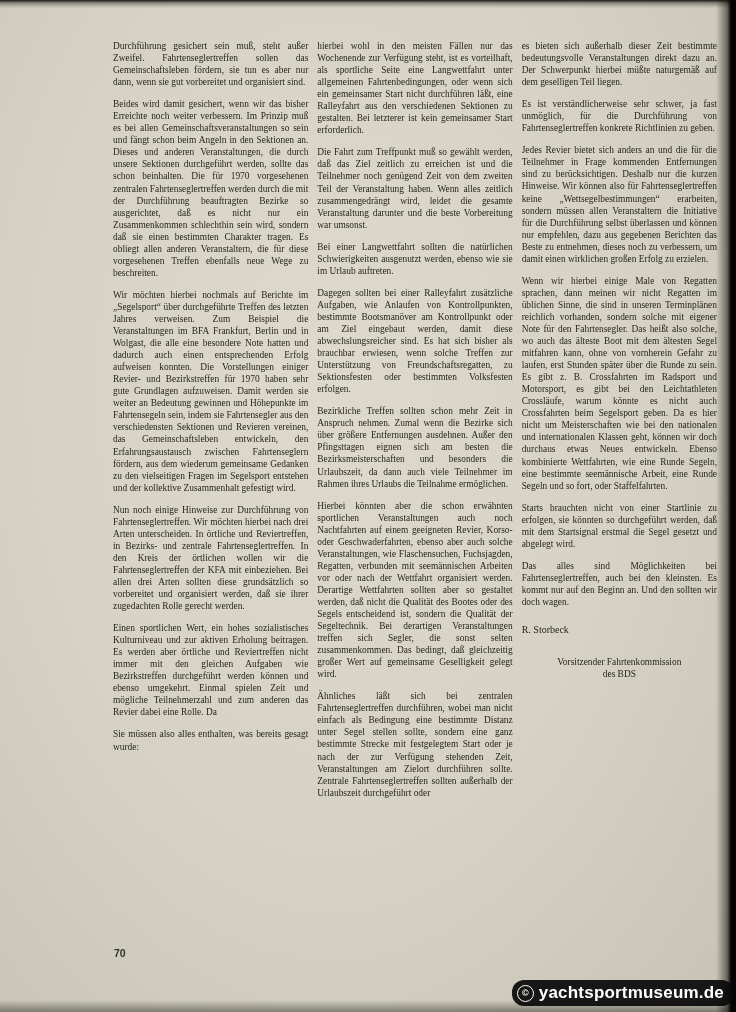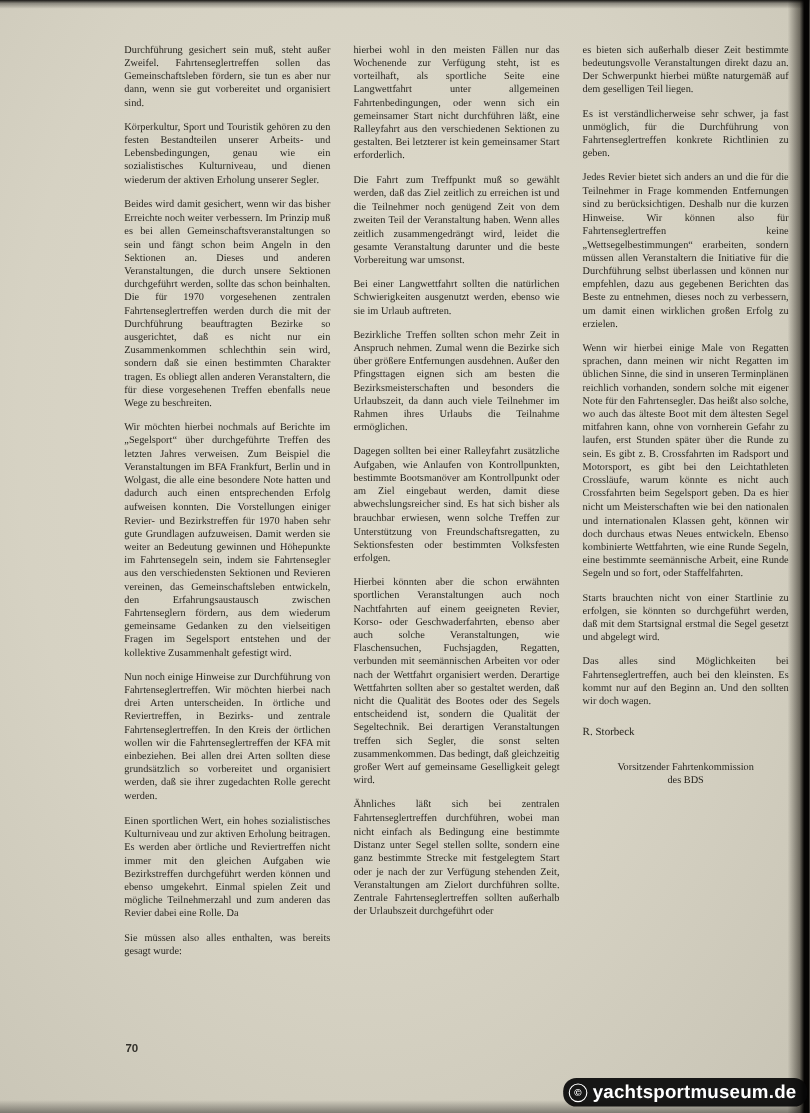--- a/index.html
+++ b/index.html
@@ -27,21 +27,21 @@
     position:absolute;left:0;right:0;top:0;height:8px;pointer-events:none;z-index:6;
     background:linear-gradient(to bottom, rgba(5,4,3,.9) 0px, rgba(5,4,3,.35) 3px, rgba(5,4,3,0) 8px);
   }
   .edge-bottom{
     position:absolute;left:0;right:0;bottom:0;height:12px;pointer-events:none;z-index:6;
     background:linear-gradient(to top, rgba(5,4,3,.4) 0px, rgba(5,4,3,0) 12px);
   }
   
   .page-content{
     position:absolute;left:113px;top:40px;width:604px;z-index:3;
-    display:flex;gap:21px;
+    display:flex;gap:9px;
     color:#27251f;
   }
   .col{flex:1 1 0;min-width:0;}
   .col p{
     margin:0 0 10px 0;
     font-size:9.4px;line-height:12.05px;
     text-align:justify;
     hyphens:auto;
   }
   .signature{margin-top:16px;}
@@ -71,34 +71,33 @@
 </style>
 </head>
 <body>
 
 <div class="scan">
 
   <div class="page-content">
 
     <div class="col">
       <p>Durchführung gesichert sein muß, steht außer Zweifel. Fahrtenseglertreffen sollen das Gemeinschaftsleben fördern, sie tun es aber nur dann, wenn sie gut vorbereitet und organisiert sind.</p>
-      <p>Körperkultur, Sport und Touristik gehören zu den festen Bestandteilen unserer Arbeits- und Lebensbedingungen, genau wie ein sozialistisches Kulturniveau, und dienen wiederum der aktiven Erholung unserer Segler.</p>
       <p>Beides wird damit gesichert, wenn wir das bisher Erreichte noch weiter verbessern. Im Prinzip muß es bei allen Gemeinschaftsveranstaltungen so sein und fängt schon beim Angeln in den Sektionen an. Dieses und anderen Veranstaltungen, die durch unsere Sektionen durchgeführt werden, sollte das schon beinhalten. Die für 1970 vorgesehenen zentralen Fahrtenseglertreffen werden durch die mit der Durchführung beauftragten Bezirke so ausgerichtet, daß es nicht nur ein Zusammenkommen schlechthin sein wird, sondern daß sie einen bestimmten Charakter tragen. Es obliegt allen anderen Veranstaltern, die für diese vorgesehenen Treffen ebenfalls neue Wege zu beschreiten.</p>
       <p>Wir möchten hierbei nochmals auf Berichte im „Segelsport“ über durchgeführte Treffen des letzten Jahres verweisen. Zum Beispiel die Veranstaltungen im BFA Frankfurt, Berlin und in Wolgast, die alle eine besondere Note hatten und dadurch auch einen entsprechenden Erfolg aufweisen konnten. Die Vorstellungen einiger Revier- und Bezirkstreffen für 1970 haben sehr gute Grundlagen aufzuweisen. Damit werden sie weiter an Bedeutung gewinnen und Höhepunkte im Fahrtensegeln sein, indem sie Fahrtensegler aus den verschiedensten Sektionen und Revieren vereinen, das Gemeinschaftsleben entwickeln, den Erfahrungsaustausch zwischen Fahrtenseglern fördern, aus dem wiederum gemeinsame Gedanken zu den vielseitigen Fragen im Segelsport entstehen und der kollektive Zusammenhalt gefestigt wird.</p>
       <p>Nun noch einige Hinweise zur Durchführung von Fahrtenseglertreffen. Wir möchten hierbei nach drei Arten unterscheiden. In örtliche und Reviertreffen, in Bezirks- und zentrale Fahrtenseglertreffen. In den Kreis der örtlichen wollen wir die Fahrtenseglertreffen der KFA mit einbeziehen. Bei allen drei Arten sollten diese grundsätzlich so vorbereitet und organisiert werden, daß sie ihrer zugedachten Rolle gerecht werden.</p>
       <p>Einen sportlichen Wert, ein hohes sozialistisches Kulturniveau und zur aktiven Erholung beitragen. Es werden aber örtliche und Reviertreffen nicht immer mit den gleichen Aufgaben wie Bezirkstreffen durchgeführt werden können und ebenso umgekehrt. Einmal spielen Zeit und mögliche Teilnehmerzahl und zum anderen das Revier dabei eine Rolle. Da</p>
       <p>Sie müssen also alles enthalten, was bereits gesagt wurde:</p>
     </div>
 
     <div class="col">
       <p>hierbei wohl in den meisten Fällen nur das Wochenende zur Verfügung steht, ist es vorteilhaft, als sportliche Seite eine Langwettfahrt unter allgemeinen Fahrtenbedingungen, oder wenn sich ein gemeinsamer Start nicht durchführen läßt, eine Ralleyfahrt aus den verschiedenen Sektionen zu gestalten. Bei letzterer ist kein gemeinsamer Start erforderlich.</p>
       <p>Die Fahrt zum Treffpunkt muß so gewählt werden, daß das Ziel zeitlich zu erreichen ist und die Teilnehmer noch genügend Zeit von dem zweiten Teil der Veranstaltung haben. Wenn alles zeitlich zusammengedrängt wird, leidet die gesamte Veranstaltung darunter und die beste Vorbereitung war umsonst.</p>
       <p>Bei einer Langwettfahrt sollten die natürlichen Schwierigkeiten ausgenutzt werden, ebenso wie sie im Urlaub auftreten.</p>
+      <p>Dagegen sollten bei einer Ralleyfahrt zusätzliche Aufgaben, wie Anlaufen von Kontrollpunkten, bestimmte Bootsmanöver am Kontrollpunkt oder am Ziel eingebaut werden, damit diese abwechslungsreicher sind. Es hat sich bisher als brauchbar erwiesen, wenn solche Treffen zur Unterstützung von Freundschaftsregatten, zu Sektionsfesten oder bestimmten Volksfesten erfolgen.</p>
       <p>Bezirkliche Treffen sollten schon mehr Zeit in Anspruch nehmen. Zumal wenn die Bezirke sich über größere Entfernungen ausdehnen. Außer den Pfingsttagen eignen sich am besten die Bezirksmeisterschaften und besonders die Urlaubszeit, da dann auch viele Teilnehmer im Rahmen ihres Urlaubs die Teilnahme ermöglichen.</p>
-      <p>Dagegen sollten bei einer Ralleyfahrt zusätzliche Aufgaben, wie Anlaufen von Kontrollpunkten, bestimmte Bootsmanöver am Kontrollpunkt oder am Ziel eingebaut werden, damit diese abwechslungsreicher sind. Es hat sich bisher als brauchbar erwiesen, wenn solche Treffen zur Unterstützung von Freundschaftsregatten, zu Sektionsfesten oder bestimmten Volksfesten erfolgen.</p>
       <p>Hierbei könnten aber die schon erwähnten sportlichen Veranstaltungen auch noch Nachtfahrten auf einem geeigneten Revier, Korso- oder Geschwaderfahrten, ebenso aber auch solche Veranstaltungen, wie Flaschensuchen, Fuchsjagden, Regatten, verbunden mit seemännischen Arbeiten vor oder nach der Wettfahrt organisiert werden. Derartige Wettfahrten sollten aber so gestaltet werden, daß nicht die Qualität des Bootes oder des Segels entscheidend ist, sondern die Qualität der Segeltechnik. Bei derartigen Veranstaltungen treffen sich Segler, die sonst selten zusammenkommen. Das bedingt, daß gleichzeitig großer Wert auf gemeinsame Geselligkeit gelegt wird.</p>
       <p>Ähnliches läßt sich bei zentralen Fahrtenseglertreffen durchführen, wobei man nicht einfach als Bedingung eine bestimmte Distanz unter Segel stellen sollte, sondern eine ganz bestimmte Strecke mit festgelegtem Start oder je nach der zur Verfügung stehenden Zeit, Veranstaltungen am Zielort durchführen sollte. Zentrale Fahrtenseglertreffen sollten außerhalb der Urlaubszeit durchgeführt oder</p>
     </div>
 
     <div class="col">
       <p>es bieten sich außerhalb dieser Zeit bestimmte bedeutungsvolle Veranstaltungen direkt dazu an. Der Schwerpunkt hierbei müßte naturgemäß auf dem geselligen Teil liegen.</p>
       <p>Es ist verständlicherweise sehr schwer, ja fast unmöglich, für die Durchführung von Fahrtenseglertreffen konkrete Richtlinien zu geben.</p>
       <p>Jedes Revier bietet sich anders an und die für die Teilnehmer in Frage kommenden Entfernungen sind zu berücksichtigen. Deshalb nur die kurzen Hinweise. Wir können also für Fahrtenseglertreffen keine „Wettsegelbestimmungen“ erarbeiten, sondern müssen allen Veranstaltern die Initiative für die Durchführung selbst überlassen und können nur empfehlen, dazu aus gegebenen Berichten das Beste zu entnehmen, dieses noch zu verbessern, um damit einen wirklichen großen Erfolg zu erzielen.</p>
       <p>Wenn wir hierbei einige Male von Regatten sprachen, dann meinen wir nicht Regatten im üblichen Sinne, die sind in unseren Terminplänen reichlich vorhanden, sondern solche mit eigener Note für den Fahrtensegler. Das heißt also solche, wo auch das älteste Boot mit dem ältesten Segel mitfahren kann, ohne von vornherein Gefahr zu laufen, erst Stunden später über die Runde zu sein. Es gibt z. B. Crossfahrten im Radsport und Motorsport, es gibt bei den Leichtathleten Crossläufe, warum könnte es nicht auch Crossfahrten beim Segelsport geben. Da es hier nicht um Meisterschaften wie bei den nationalen und internationalen Klassen geht, können wir doch durchaus etwas Neues entwickeln. Ebenso kombinierte Wettfahrten, wie eine Runde Segeln, eine bestimmte seemännische Arbeit, eine Runde Segeln und so fort, oder Staffelfahrten.</p>
       <p>Starts brauchten nicht von einer Startlinie zu erfolgen, sie könnten so durchgeführt werden, daß mit dem Startsignal erstmal die Segel gesetzt und abgelegt wird.</p>

